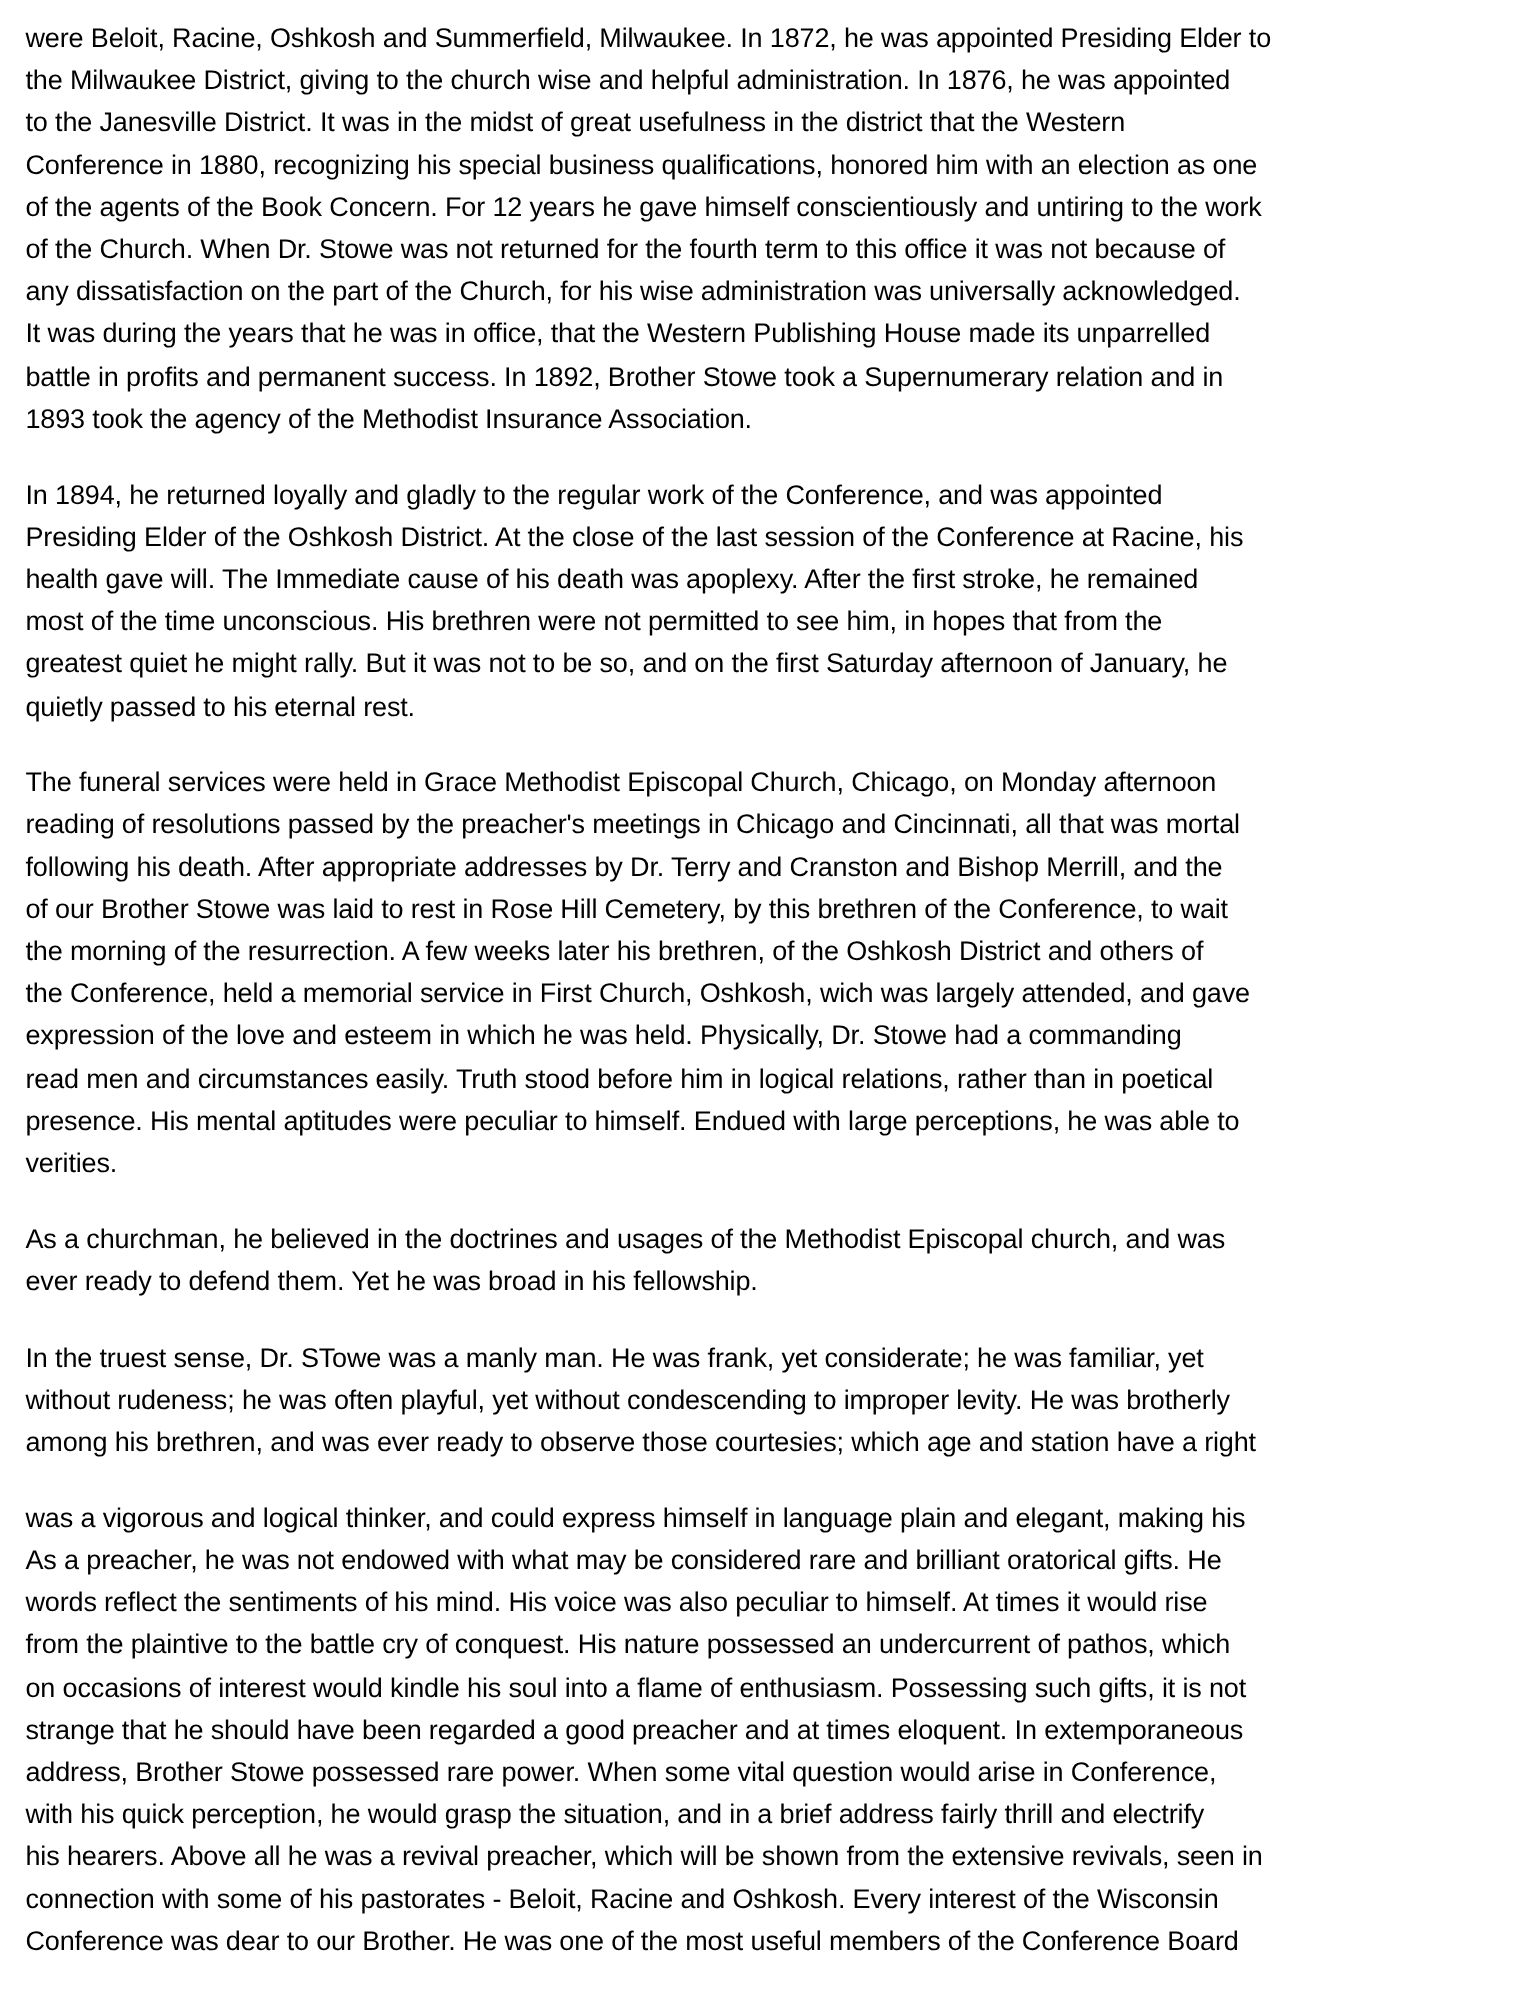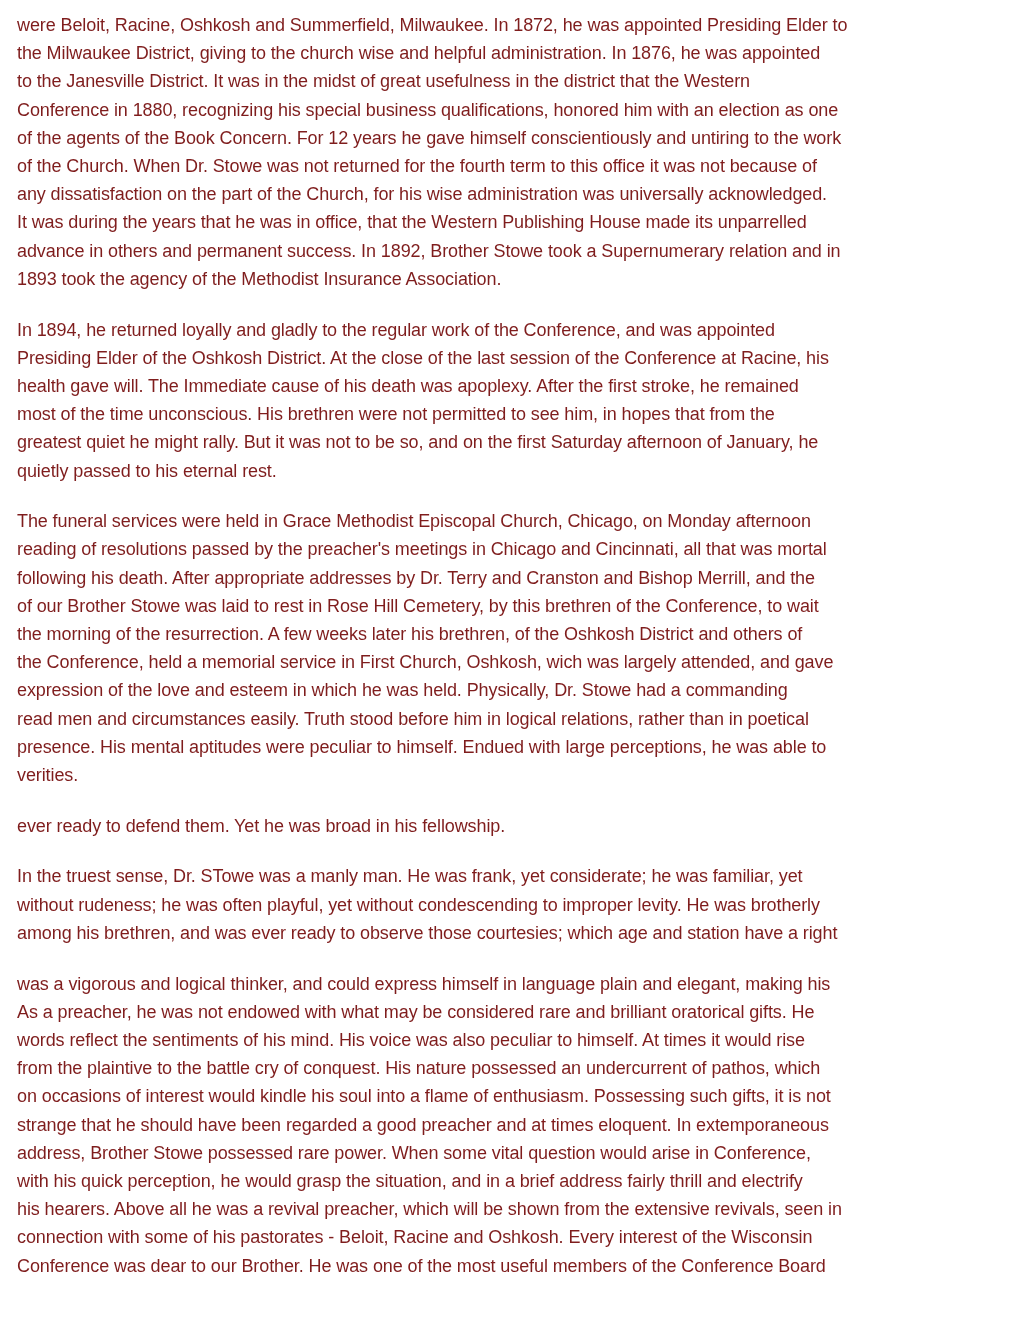--- a/index.html
+++ b/index.html
@@ -12,21 +12,21 @@
     height: 1340px;
     overflow: hidden;
   }
   .page {
     box-sizing: border-box;
     width: 1026px;
     height: 1340px;
     padding: 11px 10px 0 17px;
     background: #ffffff;
     font-family: "Liberation Sans", sans-serif;
-    color: #7f1d1d;
+    color: #000000;
   }
   .para {
     margin: 0 0 22.5px 0;
   }
   .para:last-child {
     margin-bottom: 0;
   }
   .line {
     font-size: 18px;
     line-height: 28.2px;
@@ -40,21 +40,21 @@
 <div class="page" id="doc">
     <div class="para">
       <div class="line">were Beloit, Racine, Oshkosh and Summerfield, Milwaukee. In 1872, he was appointed Presiding Elder to</div>
       <div class="line">the Milwaukee District, giving to the church wise and helpful administration. In 1876, he was appointed</div>
       <div class="line">to the Janesville District. It was in the midst of great usefulness in the district that the Western</div>
       <div class="line">Conference in 1880, recognizing his special business qualifications, honored him with an election as one</div>
       <div class="line">of the agents of the Book Concern. For 12 years he gave himself conscientiously and untiring to the work</div>
       <div class="line">of the Church. When Dr. Stowe was not returned for the fourth term to this office it was not because of</div>
       <div class="line">any dissatisfaction on the part of the Church, for his wise administration was universally acknowledged.</div>
       <div class="line">It was during the years that he was in office, that the Western Publishing House made its unparrelled</div>
-      <div class="line">advance in others and permanent success. In 1892, Brother Stowe took a Supernumerary relation and in</div>
+      <div class="line">battle in profits and permanent success. In 1892, Brother Stowe took a Supernumerary relation and in</div>
       <div class="line">1893 took the agency of the Methodist Insurance Association.</div>
     </div>
     <div class="para">
       <div class="line">In 1894, he returned loyally and gladly to the regular work of the Conference, and was appointed</div>
       <div class="line">Presiding Elder of the Oshkosh District. At the close of the last session of the Conference at Racine, his</div>
       <div class="line">health gave will. The Immediate cause of his death was apoplexy. After the first stroke, he remained</div>
       <div class="line">most of the time unconscious. His brethren were not permitted to see him, in hopes that from the</div>
       <div class="line">greatest quiet he might rally. But it was not to be so, and on the first Saturday afternoon of January, he</div>
       <div class="line">quietly passed to his eternal rest.</div>
     </div>
@@ -64,20 +64,21 @@
       <div class="line">following his death. After appropriate addresses by Dr. Terry and Cranston and Bishop Merrill, and the</div>
       <div class="line">of our Brother Stowe was laid to rest in Rose Hill Cemetery, by this brethren of the Conference, to wait</div>
       <div class="line">the morning of the resurrection. A few weeks later his brethren, of the Oshkosh District and others of</div>
       <div class="line">the Conference, held a memorial service in First Church, Oshkosh, wich was largely attended, and gave</div>
       <div class="line">expression of the love and esteem in which he was held. Physically, Dr. Stowe had a commanding</div>
       <div class="line">read men and circumstances easily. Truth stood before him in logical relations, rather than in poetical</div>
       <div class="line">presence. His mental aptitudes were peculiar to himself. Endued with large perceptions, he was able to</div>
       <div class="line">verities.</div>
     </div>
     <div class="para">
+      <div class="line">As a churchman, he believed in the doctrines and usages of the Methodist Episcopal church, and was</div>
       <div class="line">ever ready to defend them. Yet he was broad in his fellowship.</div>
     </div>
     <div class="para">
       <div class="line">In the truest sense, Dr. STowe was a manly man. He was frank, yet considerate; he was familiar, yet</div>
       <div class="line">without rudeness; he was often playful, yet without condescending to improper levity. He was brotherly</div>
       <div class="line">among his brethren, and was ever ready to observe those courtesies; which age and station have a right</div>
     </div>
     <div class="para">
       <div class="line">was a vigorous and logical thinker, and could express himself in language plain and elegant, making his</div>
       <div class="line">As a preacher, he was not endowed with what may be considered rare and brilliant oratorical gifts. He</div>

